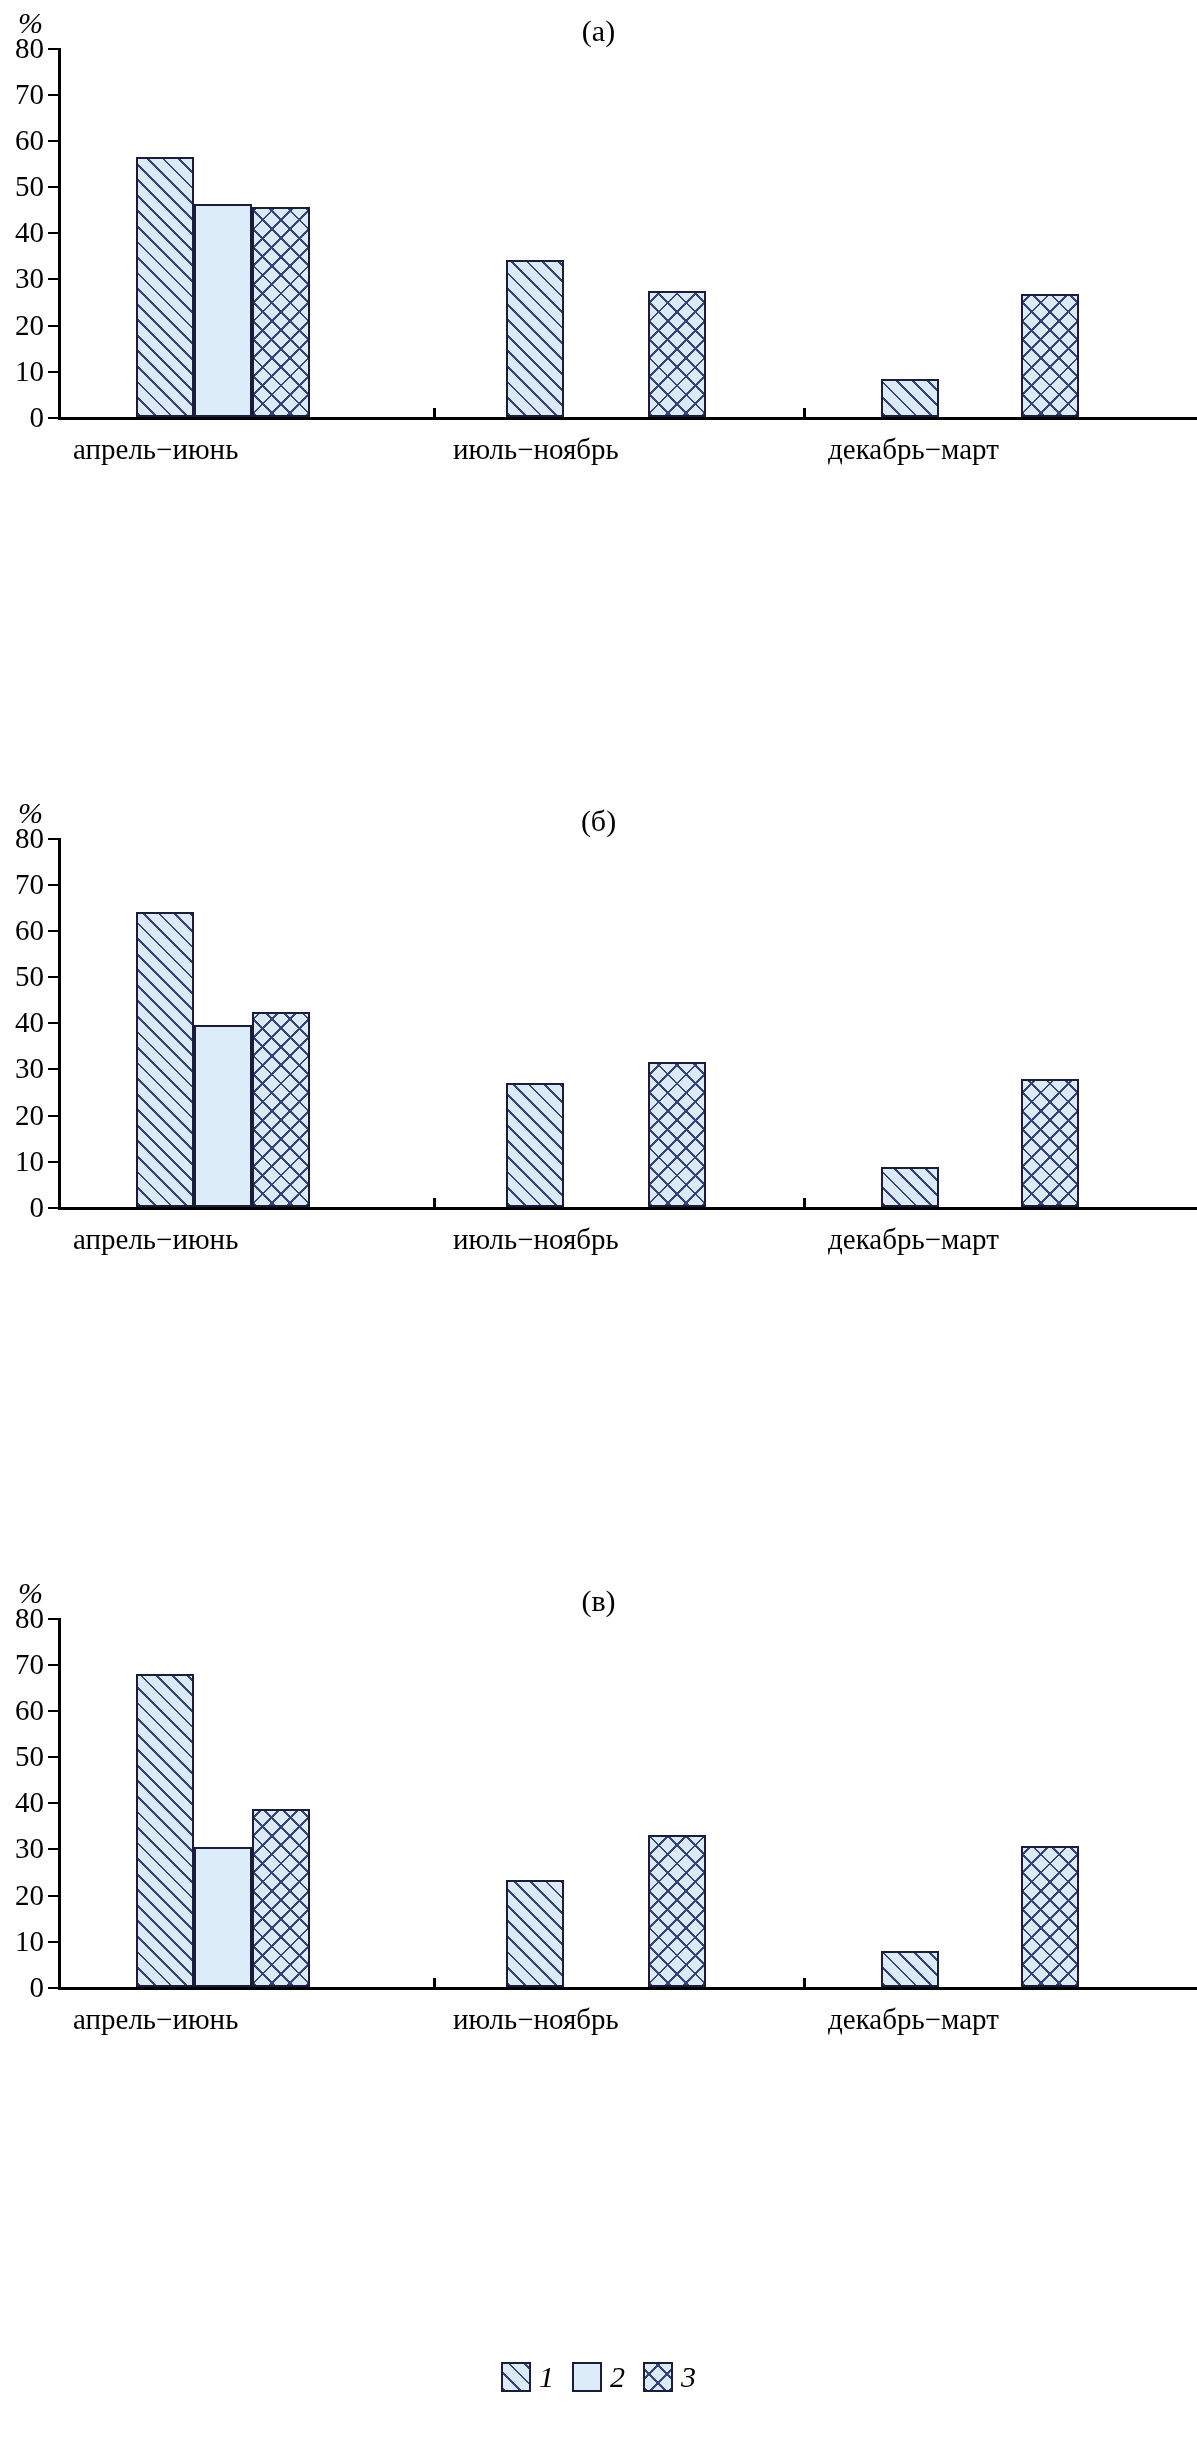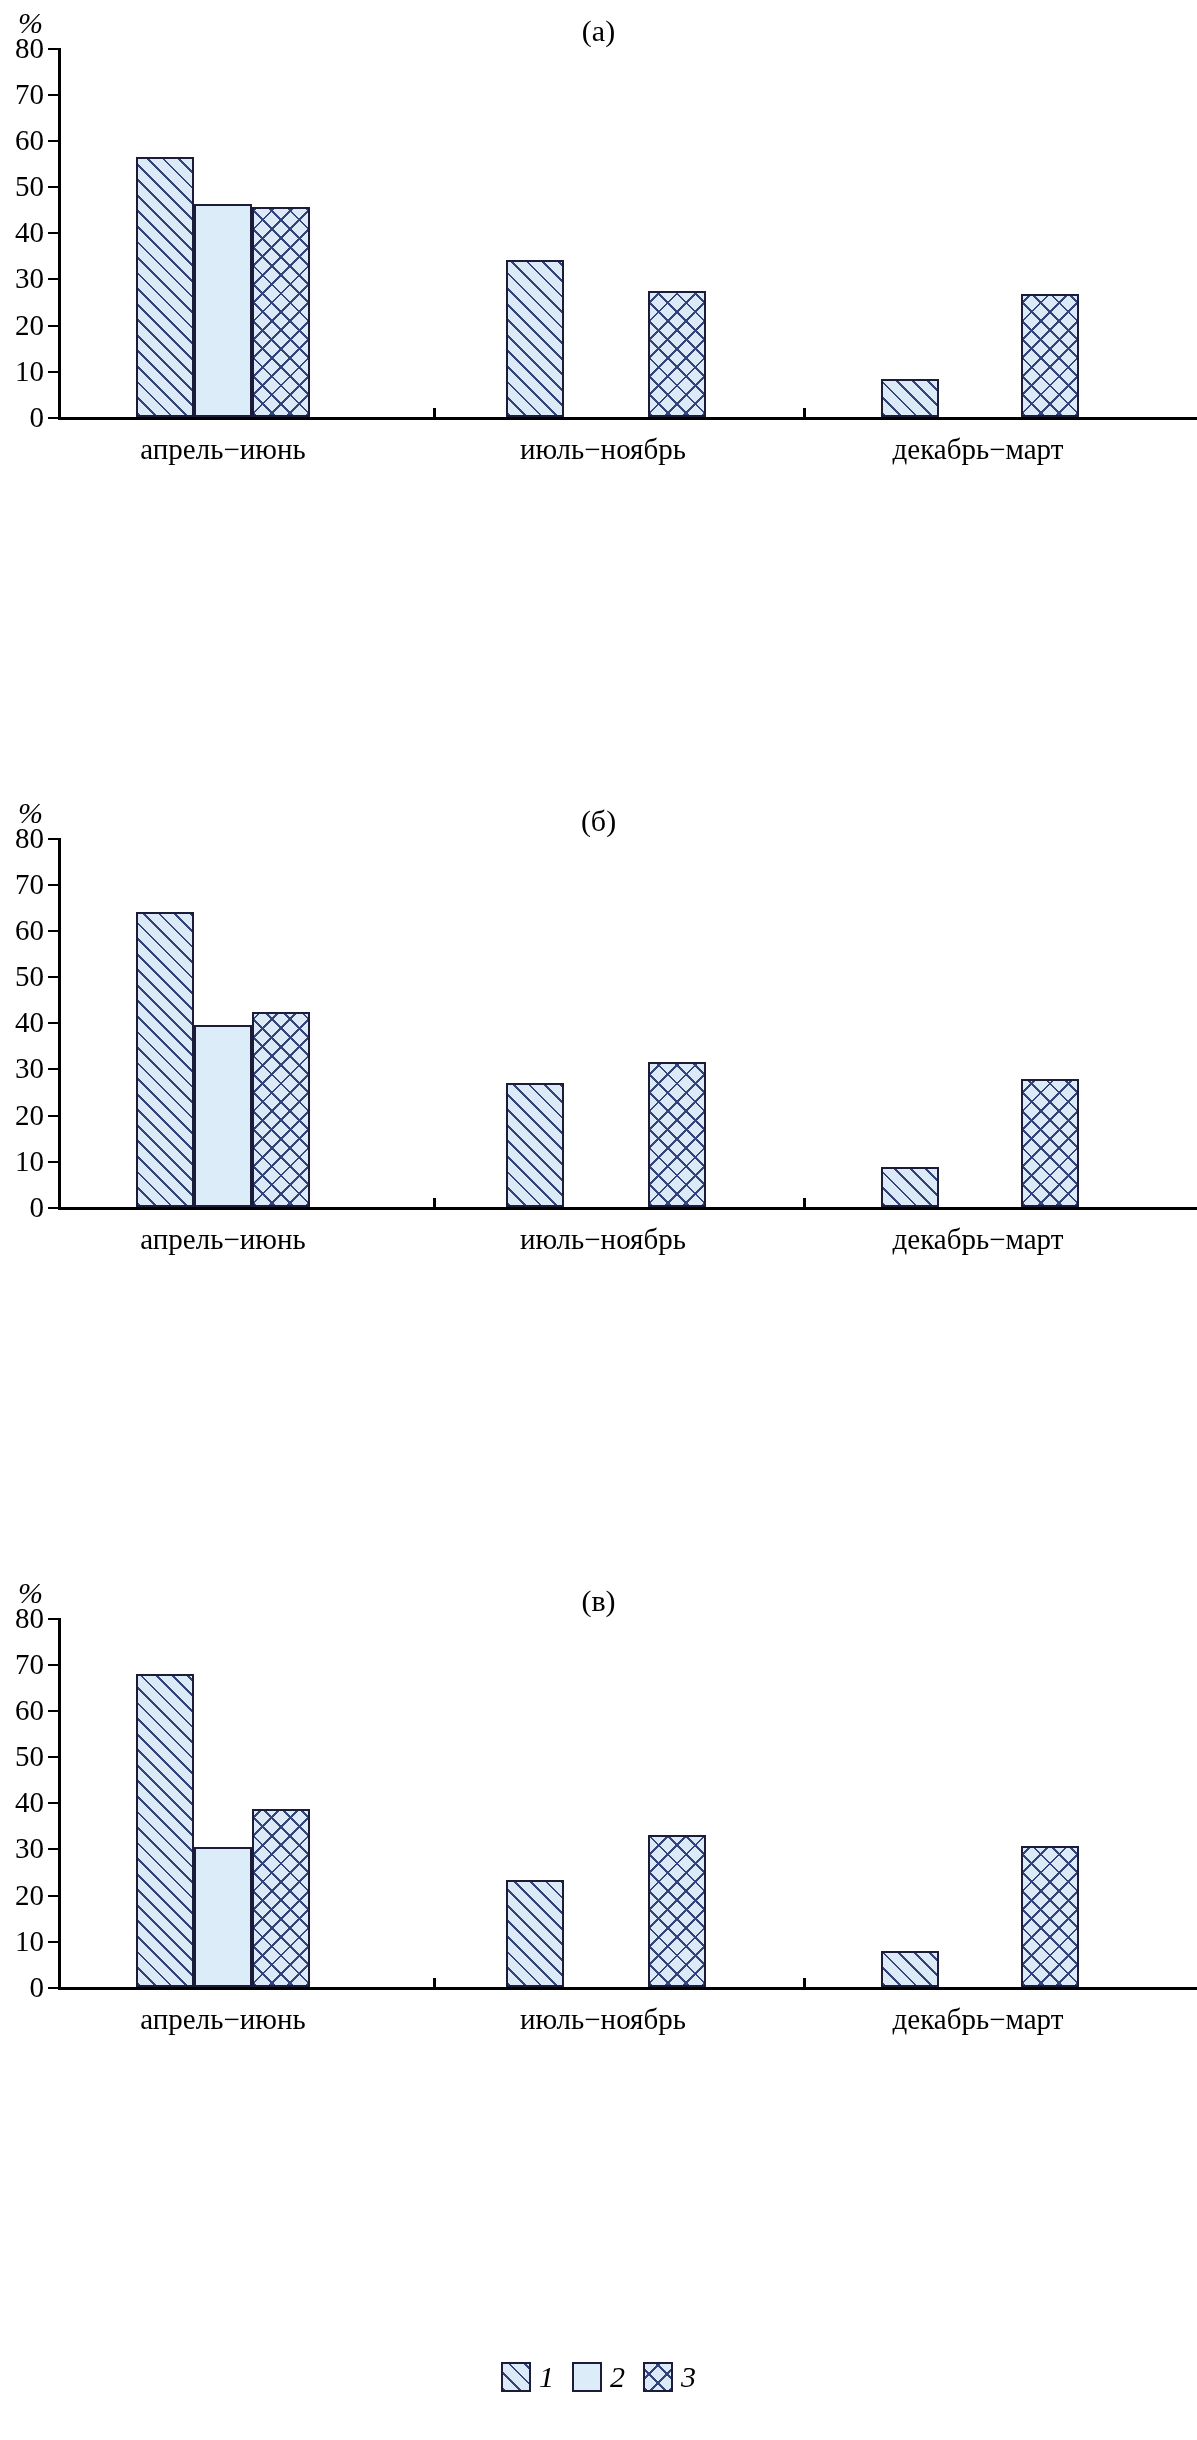--- a/index.html
+++ b/index.html
@@ -61,21 +61,20 @@
     position: absolute;
     font-size: 29px;
     text-align: right;
     font-family: "Liberation Serif", serif;
     line-height: 1;
   }
 
   .xtick-label {
     position: absolute;
     font-size: 29px;
-    text-align: center;
     font-family: "Liberation Serif", serif;
     white-space: nowrap;
   }
 
   .bar {
     position: absolute;
     border: 2px solid #1b1b3a;
     box-sizing: border-box;
   }
 

